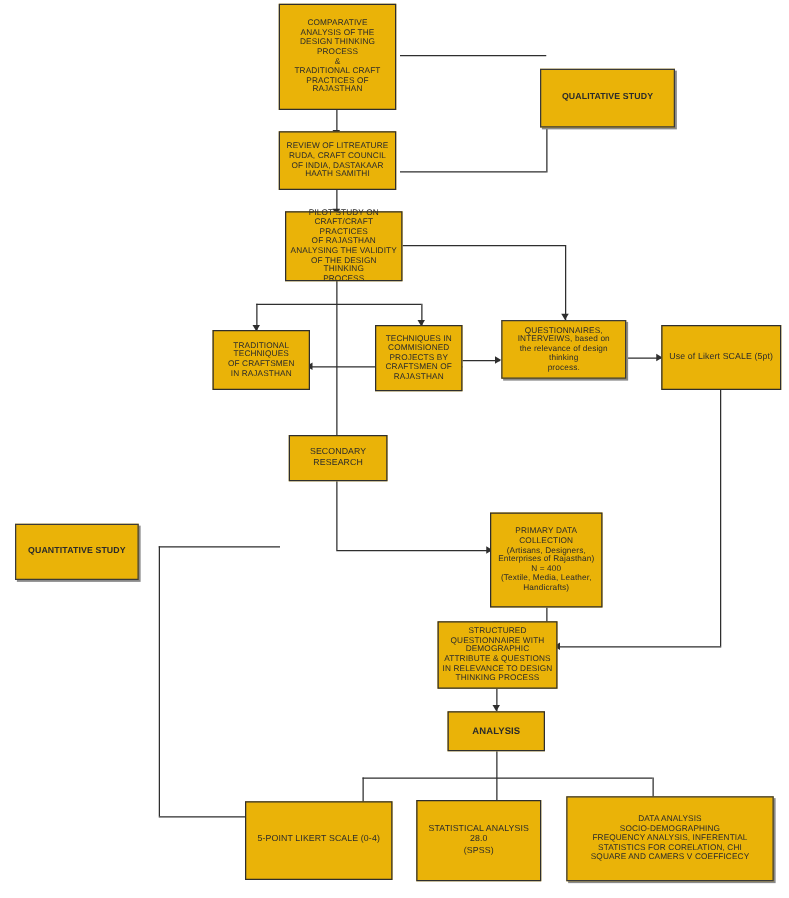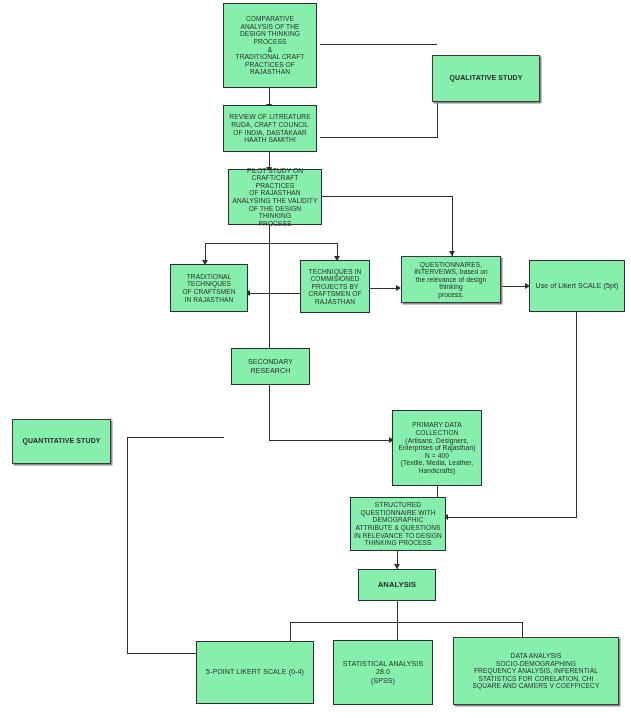--- a/index.html
+++ b/index.html
@@ -14,21 +14,21 @@
     position: relative;
     width: 631px;
     height: 718px;
     background: #ffffff;
     overflow: hidden;
   }
   .node {
     position: absolute;
     box-sizing: border-box;
     border: 1px solid #3a3a3a;
-    background: #86efac;
+    background: #eab308;
     color: #2b2b2b;
     display: flex;
     align-items: center;
     justify-content: center;
     text-align: center;
     line-height: 1.15;
     letter-spacing: 0.1px;
     z-index: 5;
     padding: 14px 3px;
   }

